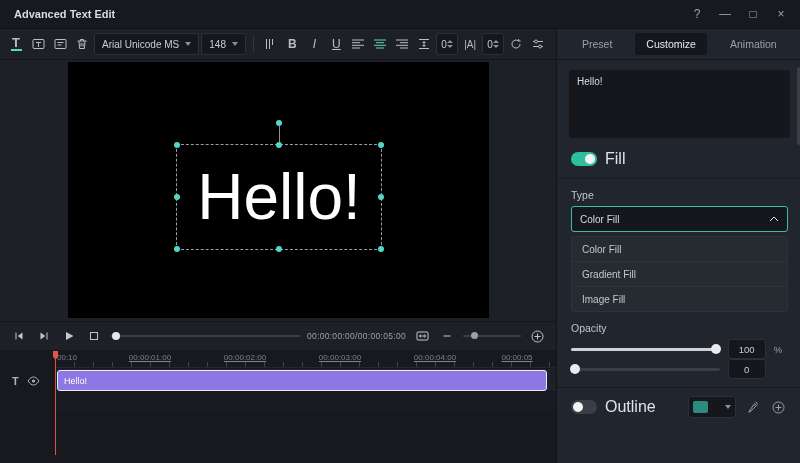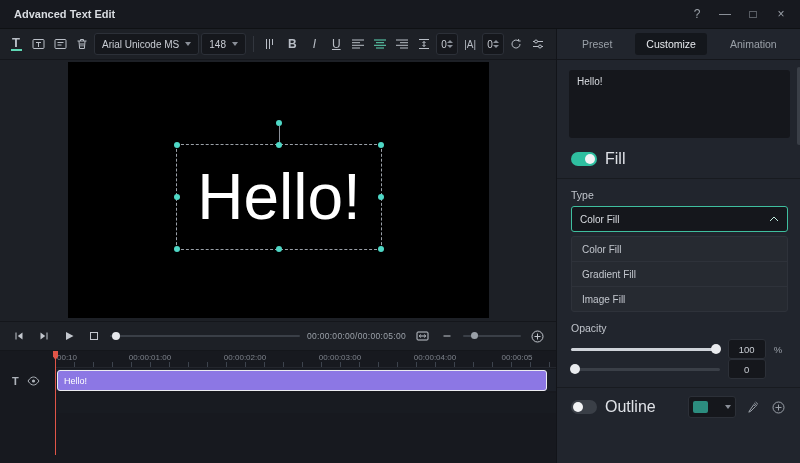--- a/index.html
+++ b/index.html
@@ -57,21 +57,21 @@
   .timecode{font-size:8.5px;color:#9aa0a8;letter-spacing:.3px;white-space:nowrap;}
   .zoom-slider{position:relative;width:58px;height:2px;background:#3a3f47;border-radius:1px;}
   .zoom-knob{position:absolute;left:8px;top:-3px;width:7px;height:7px;border-radius:50%;background:#9aa0a8;}
 
   
   .timeline{flex:none;height:112px;position:relative;background:#17191f;border-top:1px solid #14161b;overflow:hidden;}
   .ruler{position:absolute;left:55px;right:0;top:0;height:16px;border-bottom:1px solid #23262d;font-size:8px;color:#7d828b;
          background-image:repeating-linear-gradient(to right,#3d434d 0,#3d434d 1px,transparent 1px,transparent 19px);
          background-size:100% 5px;background-repeat:no-repeat;background-position:0 bottom;}
   .rlabel{position:absolute;top:2px;white-space:nowrap;}
-  .rlabel.c{transform:translateX(-50%);}
+  .rlabel.c{transform:translateX(-50%);text-decoration:underline;}
   .tracks{position:absolute;left:0;right:0;top:16px;bottom:0;}
   .track-row{position:absolute;left:55px;right:0;}
   .row1{top:2px;height:22px;background:#1c2028;}
   .row2{top:26px;height:20px;background:#181b21;}
   .track-gutter{position:absolute;left:0;top:4px;width:55px;height:20px;display:flex;align-items:center;gap:8px;padding-left:12px;color:#aeb3ba;}
   .t-ico{font-size:11px;font-weight:700;line-height:1;}
   .clip{position:absolute;left:57px;top:3px;width:476px;height:19px;background:#8c77e4;border:1px solid #ebebf0;border-radius:3px;display:flex;align-items:center;padding:0 6px;font-size:9px;color:#ffffff;}
   .playhead-line{position:absolute;left:55px;top:0;bottom:8px;width:1px;background:#e05548;z-index:5;}
   .playhead-cap{position:absolute;left:53px;top:0;width:5px;height:9px;background:#e05548;z-index:6;clip-path:polygon(0 0,100% 0,100% 60%,50% 100%,0 60%);}
 

